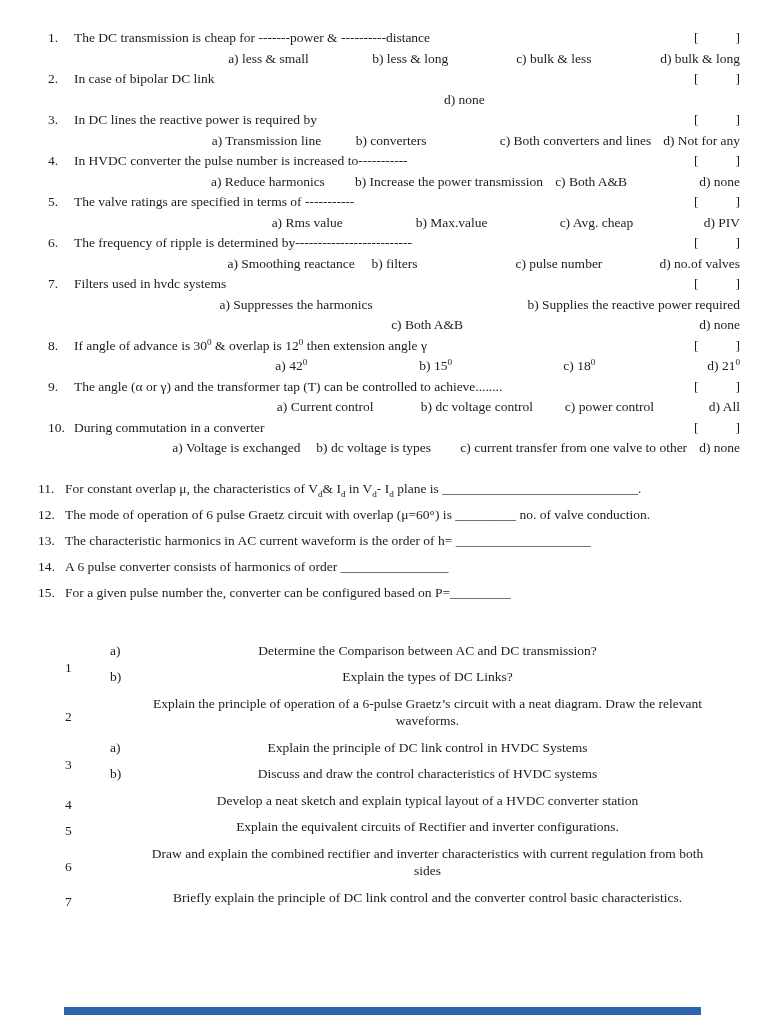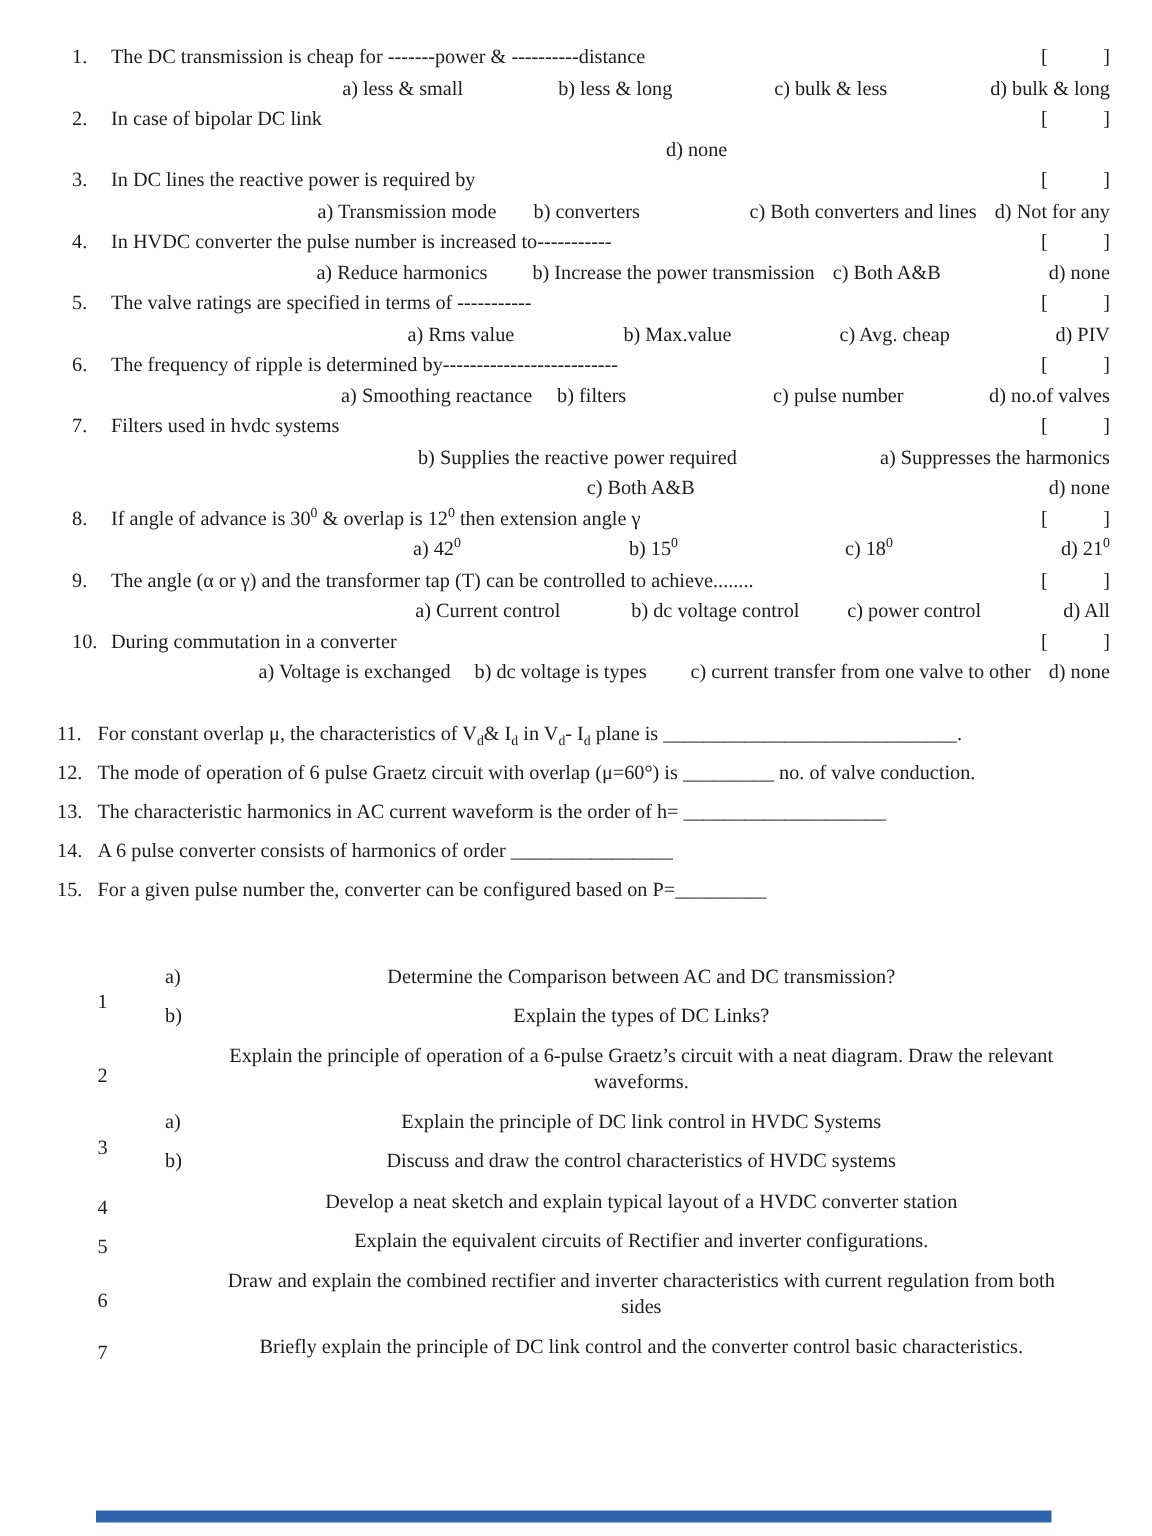--- a/index.html
+++ b/index.html
@@ -90,21 +90,21 @@
     <div class="mcq-block">
       <div class="qline">
         <span class="qnum">3.</span>
         <span class="qtext">In DC lines the reactive power is required by</span>
         <span class="bracketbox">
           <span>[</span>
           <span>]</span>
         </span>
       </div>
       <div class="optrow">
-        <span class="opt">a) Transmission mode</span>
+        <span class="opt">a) Transmission line</span>
         <span class="opt">b) converters</span>
         <span class="opt">c) Both converters and lines</span>
         <span class="opt">d) Not for any</span>
       </div>
     </div>
 
     <div class="mcq-block">
       <div class="qline">
         <span class="qnum">4.</span>
         <span class="qtext">In HVDC converter the pulse number is increased to-----------</span>
@@ -158,22 +158,22 @@
     <div class="mcq-block">
       <div class="qline">
         <span class="qnum">7.</span>
         <span class="qtext">Filters used in hvdc systems</span>
         <span class="bracketbox">
           <span>[</span>
           <span>]</span>
         </span>
       </div>
       <div class="optrow two">
+        <span class="opt">a) Suppresses the harmonics</span>
         <span class="opt">b) Supplies the reactive power required</span>
-        <span class="opt">a) Suppresses the harmonics</span>
       </div>
       <div class="optrow two">
         <span class="opt">c) Both A&amp;B</span>
         <span class="opt">d) none</span>
       </div>
     </div>
 
     <div class="mcq-block">
       <div class="qline">
         <span class="qnum">8.</span>

